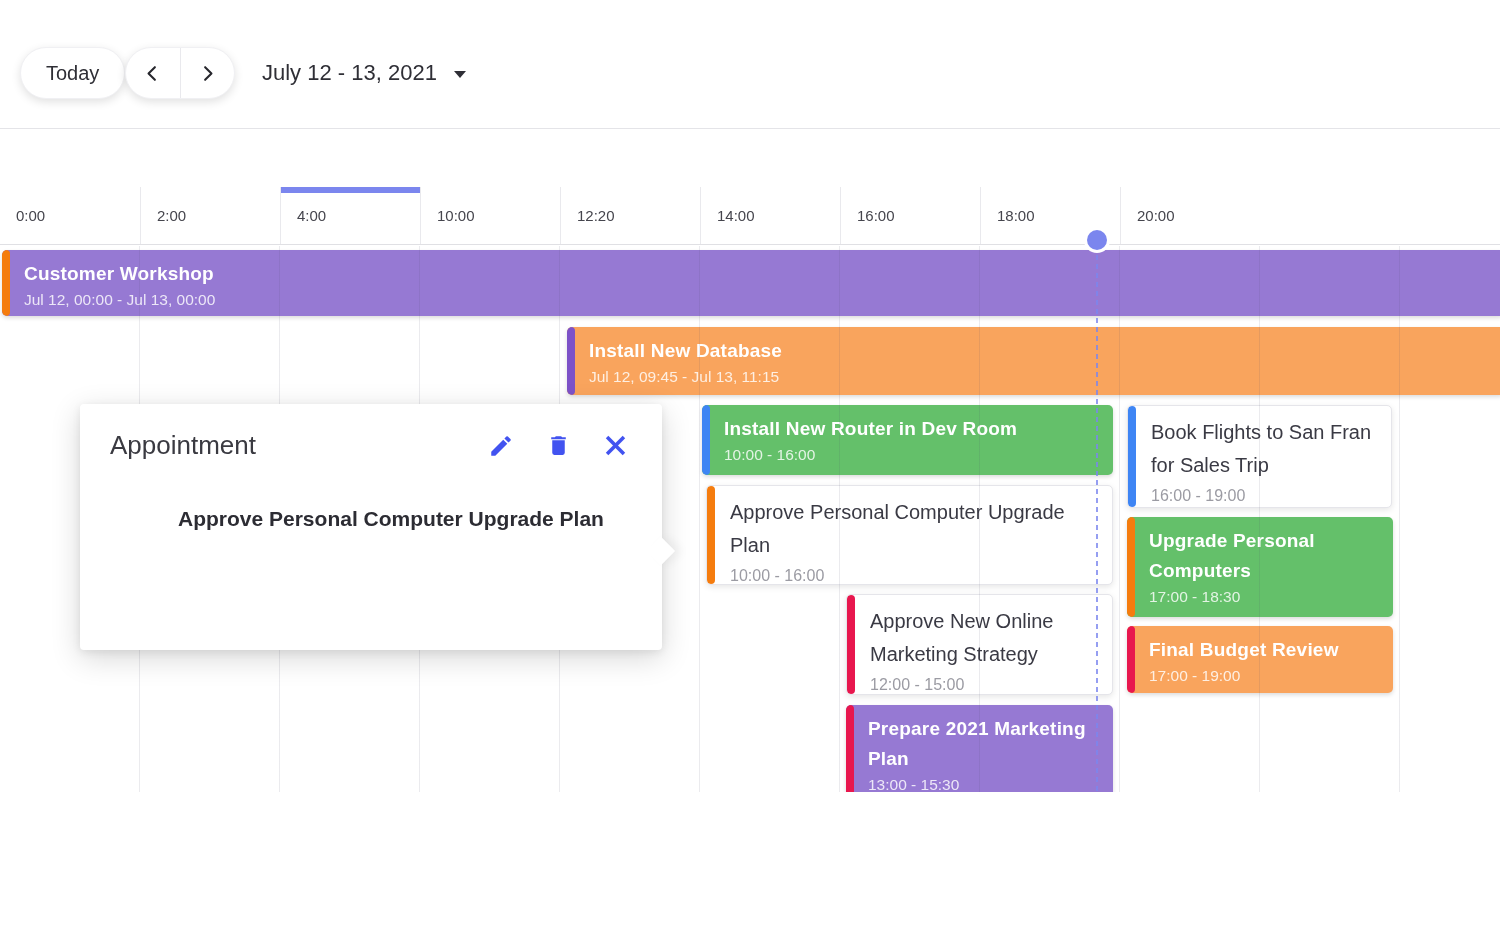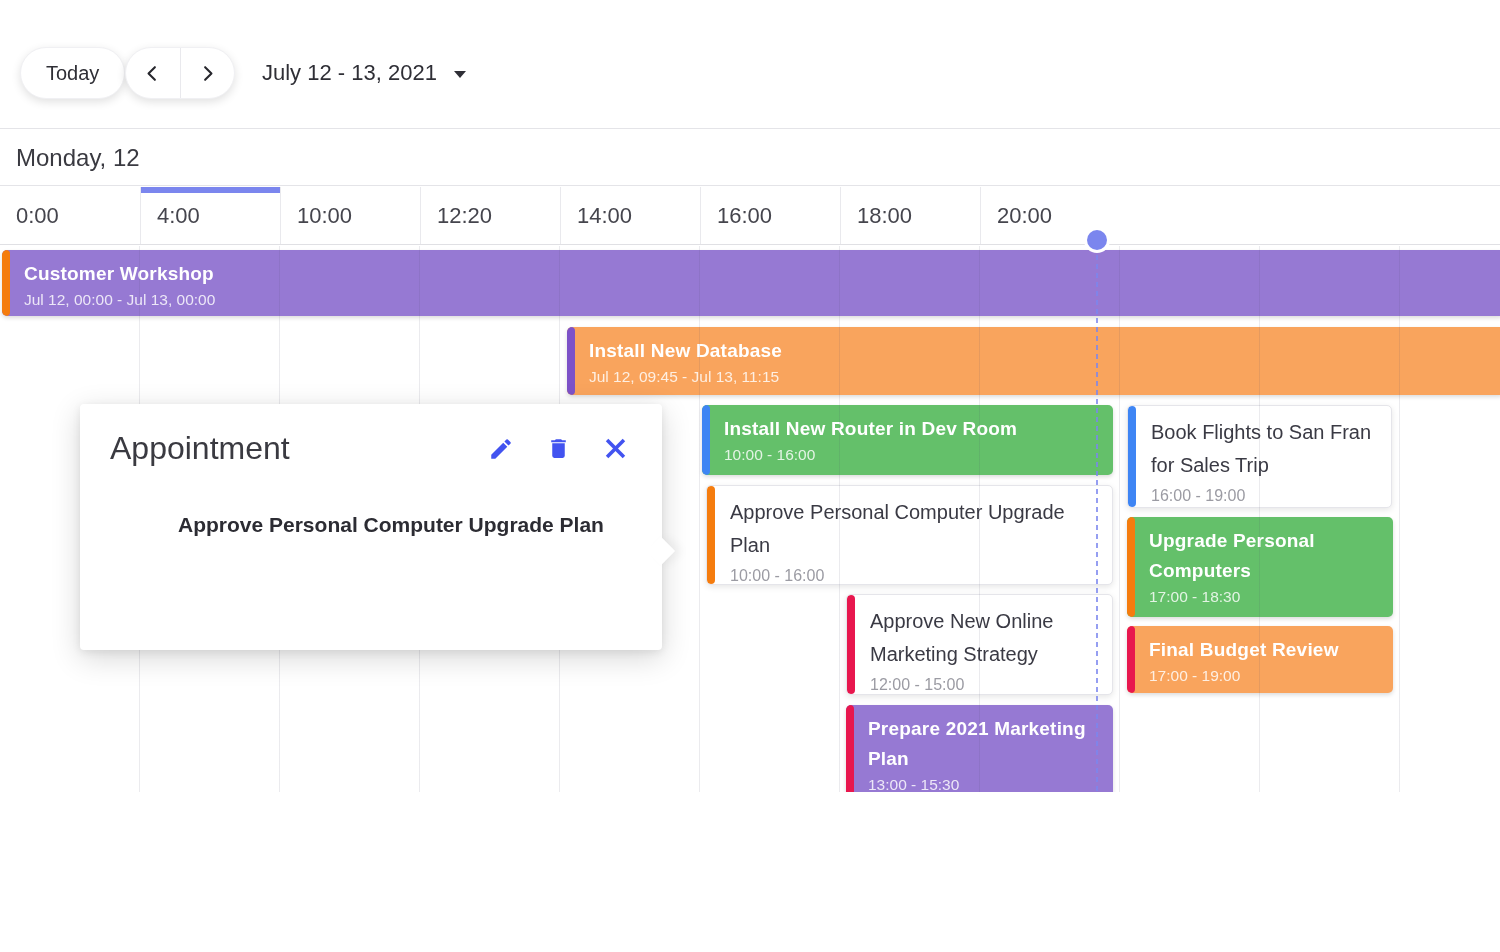--- a/index.html
+++ b/index.html
@@ -33,21 +33,21 @@
 
   
   .day-header {
     position:absolute; top:130px; left:0; right:0; height:56px;
     display:flex; align-items:center; padding-left:16px;
     font-size:24px; color:#3a3a41; border-bottom:1px solid #e4e4e8; background:#fff;
   }
   .time-header { position:absolute; top:187px; left:0; width:1540px; height:58px; display:flex; border-bottom:1px solid #e0e0e4; background:#fff; }
   .time-cell { width:140px; position:relative; display:flex; align-items:center; }
   .time-cell + .time-cell { border-left:1px solid #e9e9ed; }
-  .time-label { padding-left:16px; font-size:22px; color:#45454d; }
+  .time-label { padding-left:16px; font-size:15px; color:#45454d; }
   .cell-highlight { position:absolute; top:0; left:0; right:0; height:6px; background:#7b86ee; }
 
   
   .content { position:absolute; top:246px; left:0; width:1500px; height:706px; background:#fff; }
   .grid-overlay {
     position:absolute; inset:0; z-index:40; pointer-events:none;
     background:repeating-linear-gradient(to right, transparent 0 139px, rgba(70,70,100,0.11) 139px 140px);
   }
   .now-line {
     position:absolute; top:0; bottom:0; left:1096px; width:2px; z-index:45; pointer-events:none; opacity:.8;
@@ -72,21 +72,21 @@
   .popup {
     position:absolute; left:80px; top:404px; width:582px; height:246px; background:#fff;
     border-radius:4px; z-index:100;
     box-shadow:0 8px 30px rgba(0,0,0,0.16), 0 2px 8px rgba(0,0,0,0.08);
   }
   .popup-callout {
     position:absolute; right:-9px; top:137px; width:20px; height:20px; background:#fff;
     transform:rotate(45deg); box-shadow:5px -5px 10px rgba(0,0,0,0.05);
   }
   .popup-header { display:flex; align-items:center; justify-content:space-between; padding:26px 32px 0 30px; }
-  .popup-title { font-size:32px; color:#3a3a41; }
+  .popup-title { font-size:26px; color:#3a3a41; }
   .popup-actions { display:flex; align-items:center; gap:27px; }
   .icon-btn { background:none; border:none; padding:0; width:30px; height:30px; color:#4253f0; cursor:pointer; display:flex; align-items:center; justify-content:center; }
   .icon-btn svg { display:block; }
   .popup-subject { margin:46px 28px 0 98px; font-size:21px; font-weight:700; color:#2c2c33; }
   .popup-meta { display:flex; align-items:center; gap:29px; margin:37px 0 0 40px; font-size:20px; color:#4f4f57; }
   .popup-meta svg { display:block; color:#1c1c22; }
 </style>
 </head>
 <body>
 
@@ -109,27 +109,27 @@
             </svg>
         </span>
       </button>
     </div>
     <div class="date-nav">
       <span>July 12 - 13, 2021</span>
       <span class="caret-down"></span>
     </div>
   </div>
 
-  <div class="day-header">
-    <span>Monday, 12</span>
-  </div>
 
   <div class="time-header" id="time-header">
       <div class="time-cell">
         <span class="time-label">0:00</span>
+      </div>
+      <div class="time-cell">
+        <span class="time-label">2:00</span>
       </div>
       <div class="time-cell">
         <span class="cell-highlight"></span>
         <span class="time-label">4:00</span>
       </div>
       <div class="time-cell">
         <span class="time-label">10:00</span>
       </div>
       <div class="time-cell">
         <span class="time-label">12:20</span>

